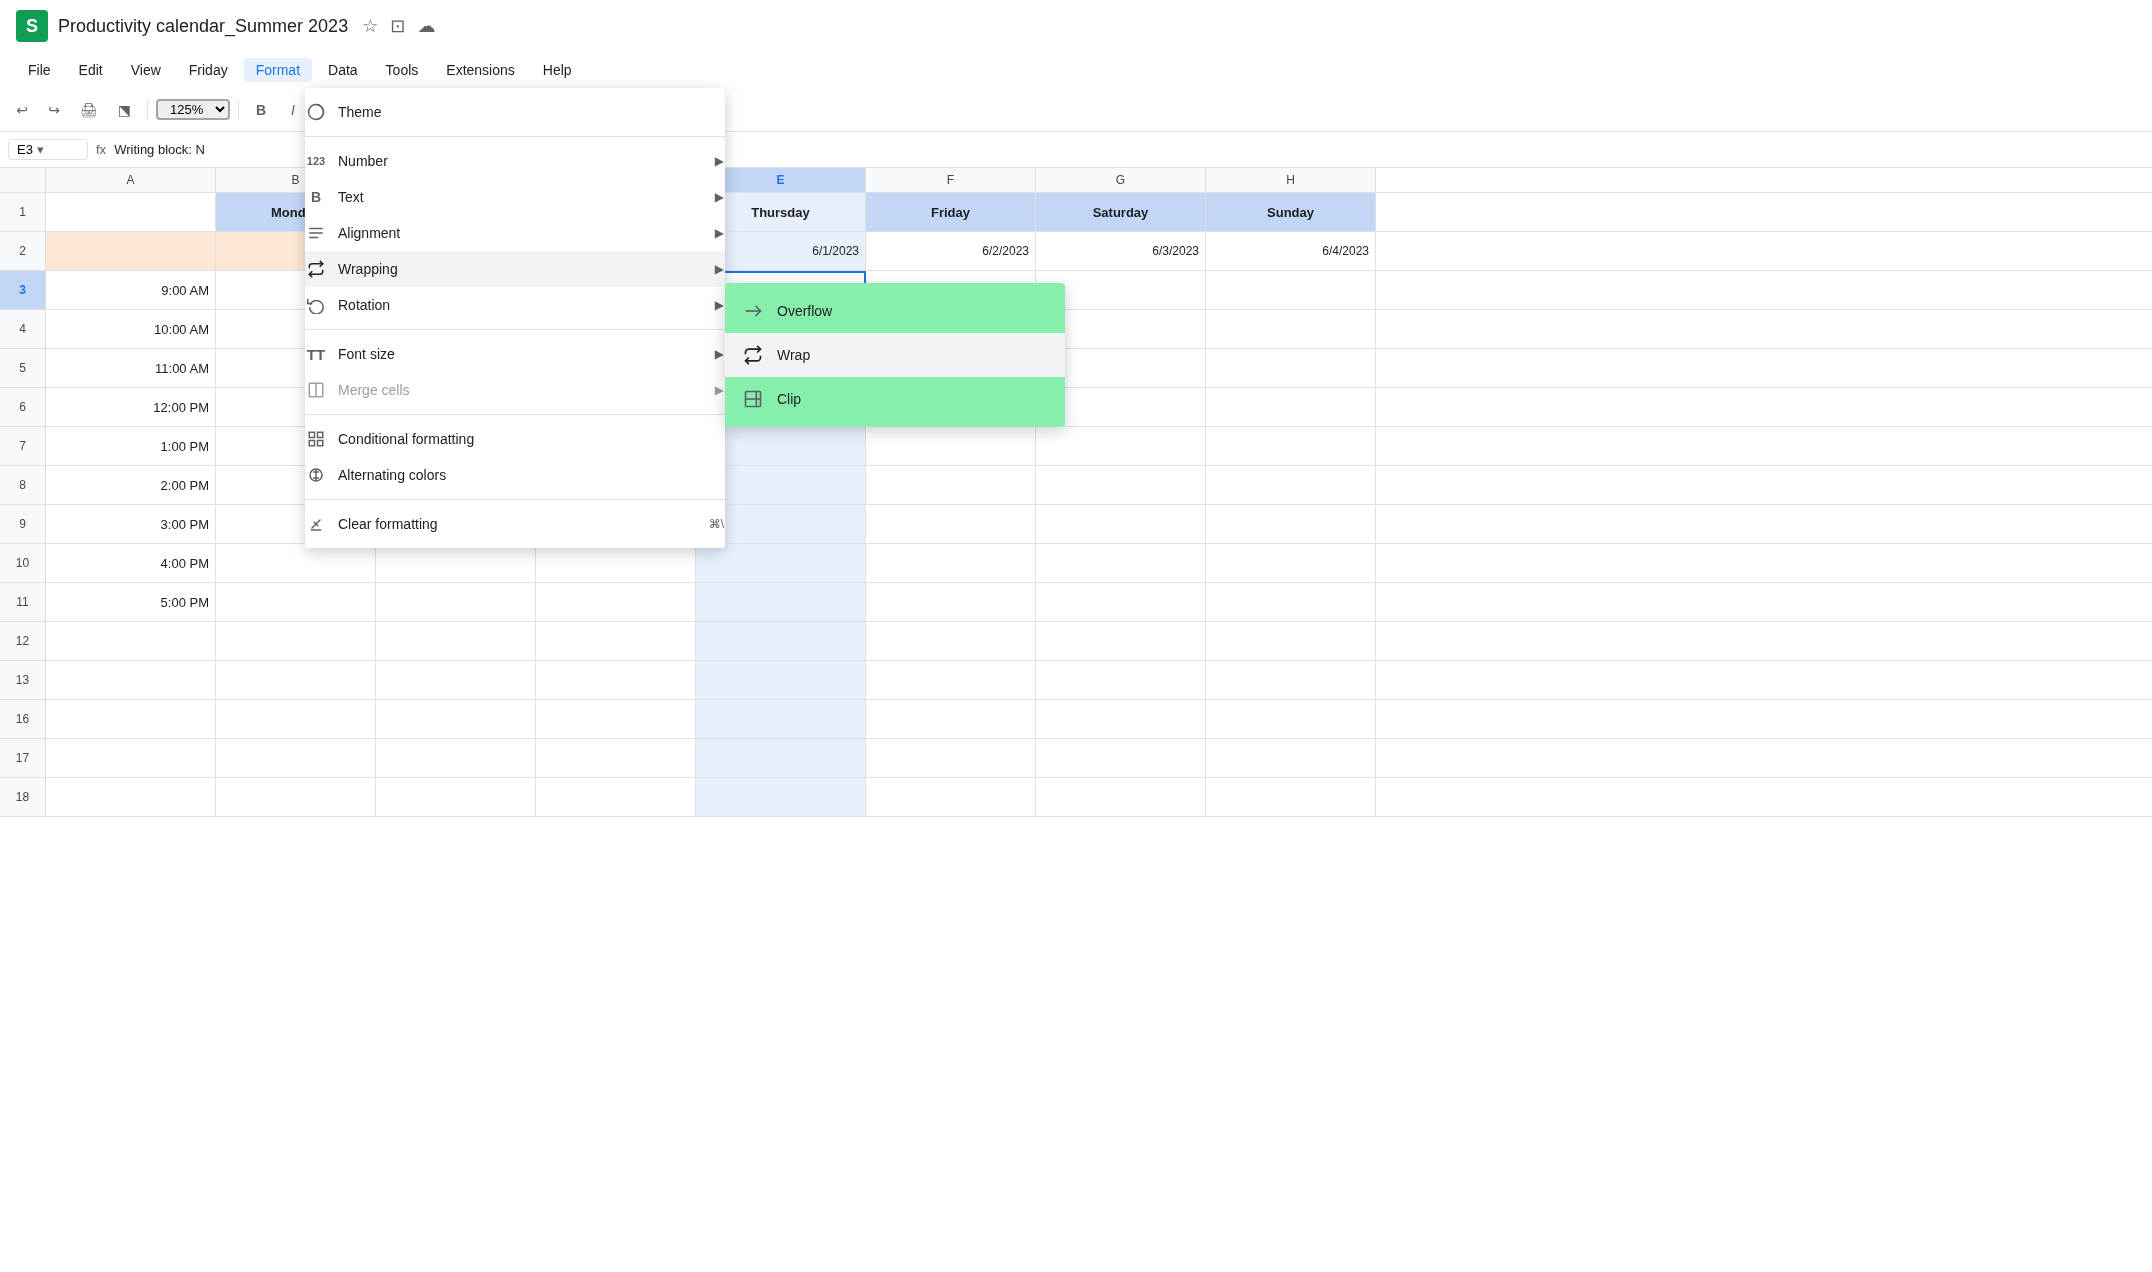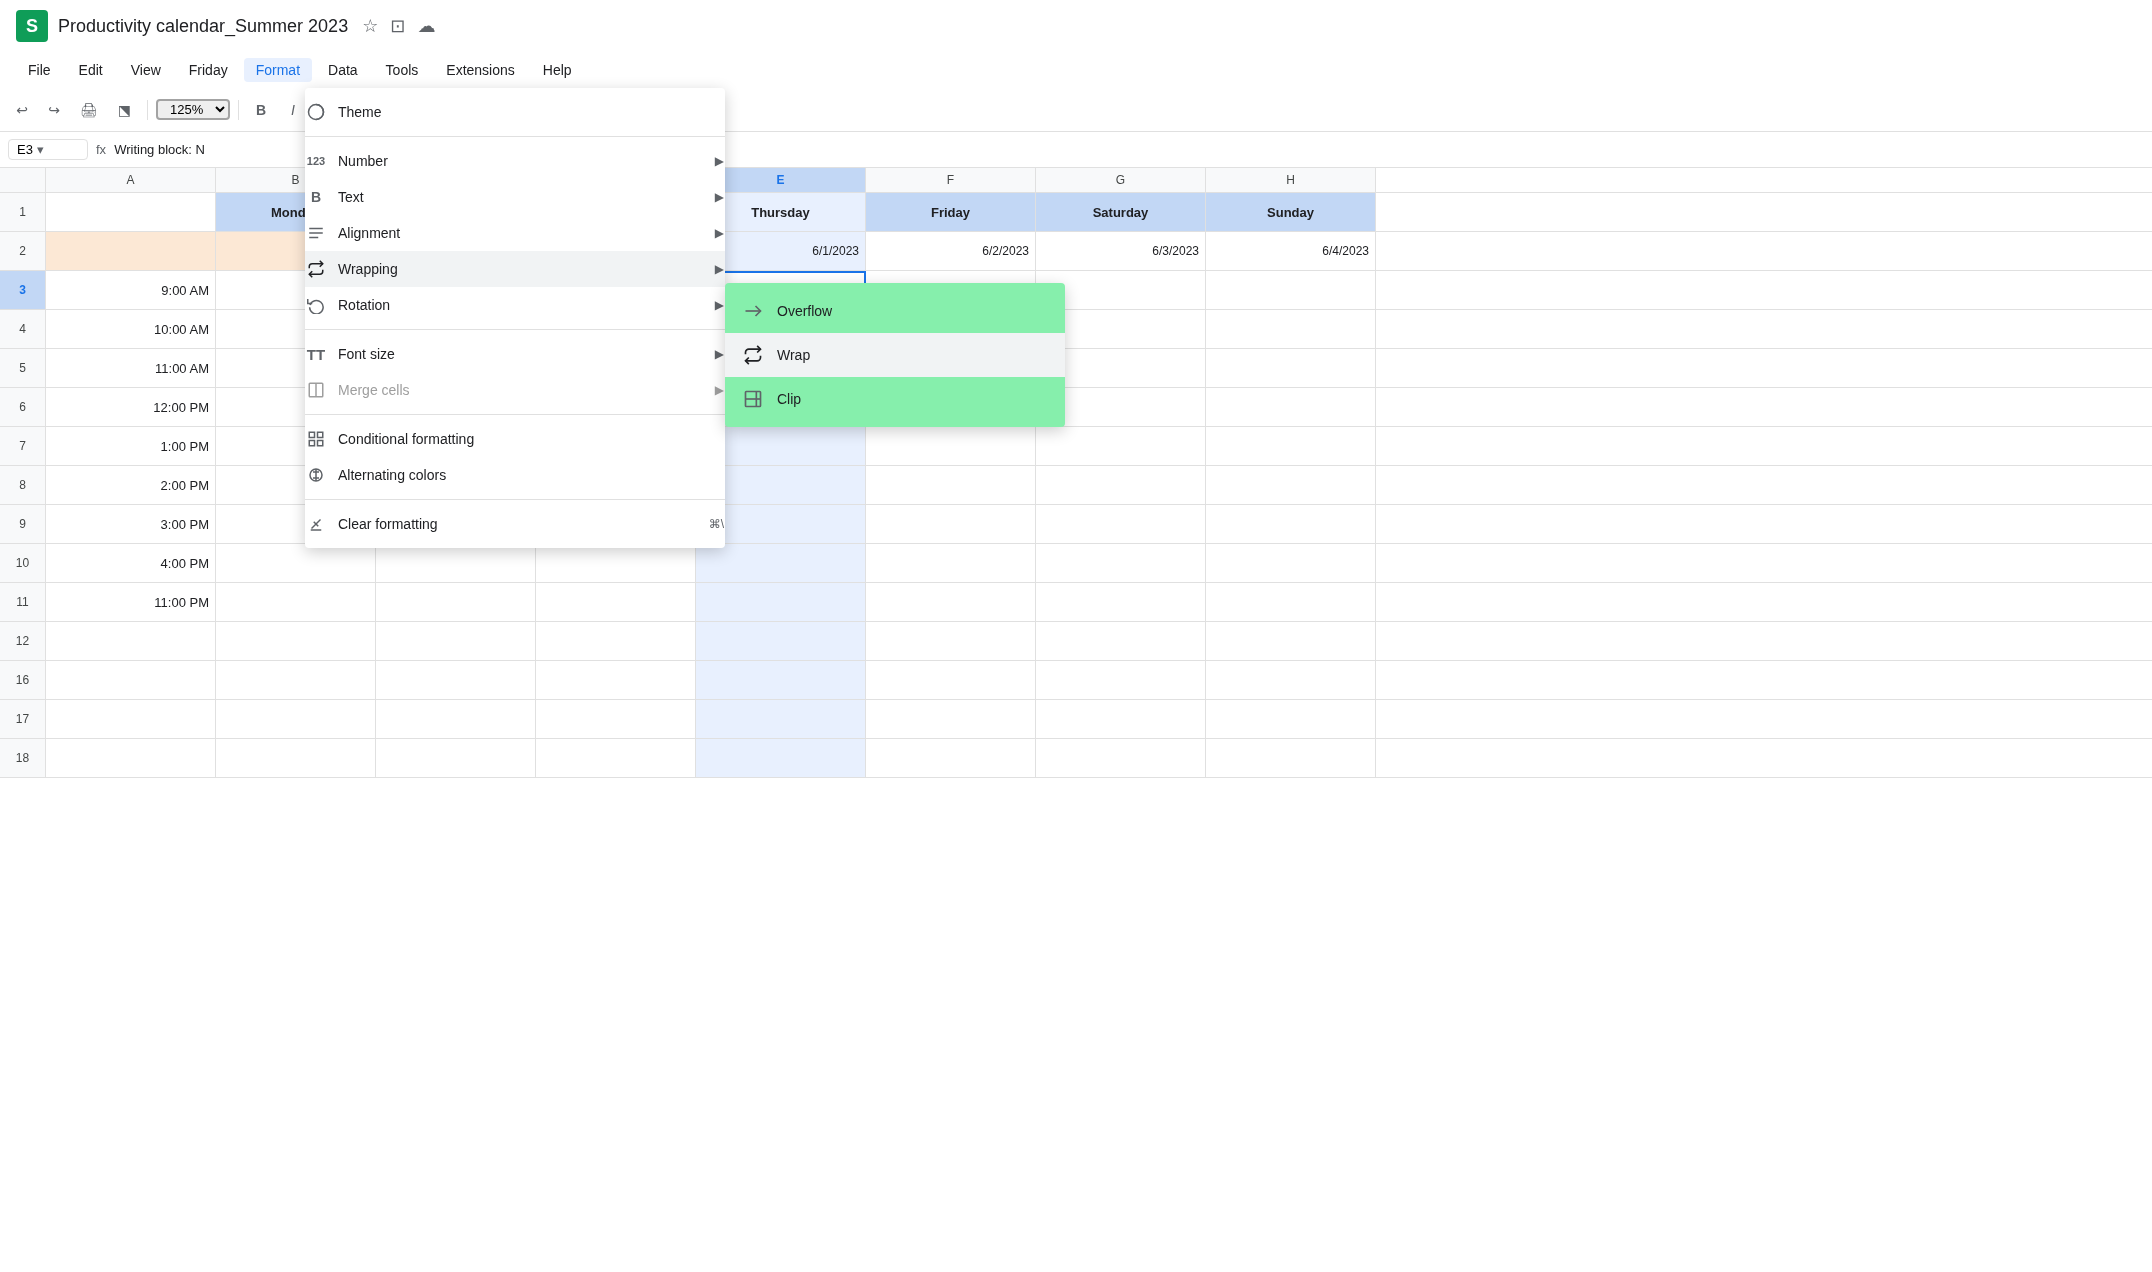--- a/index.html
+++ b/index.html
@@ -407,31 +407,42 @@
     <div class="cell col-b"></div>
     <div class="cell col-c"></div>
     <div class="cell col-d"></div>
     <div class="cell col-e selected-col"></div>
     <div class="cell col-f"></div>
     <div class="cell col-g"></div>
     <div class="cell col-h"></div>
   </div>
   <div class="grid-row">
     <div class="row-num">11</div>
-    <div class="cell col-a cell-time">11:00 PM</div>
+    <div class="cell col-a cell-time">5:00 PM</div>
     <div class="cell col-b"></div>
     <div class="cell col-c"></div>
     <div class="cell col-d"></div>
     <div class="cell col-e selected-col"></div>
     <div class="cell col-f"></div>
     <div class="cell col-g"></div>
     <div class="cell col-h"></div>
   </div>
   <div class="grid-row">
     <div class="row-num">12</div>
+    <div class="cell col-a"></div>
+    <div class="cell col-b"></div>
+    <div class="cell col-c"></div>
+    <div class="cell col-d"></div>
+    <div class="cell col-e selected-col"></div>
+    <div class="cell col-f"></div>
+    <div class="cell col-g"></div>
+    <div class="cell col-h"></div>
+  </div>
+  <div class="grid-row">
+    <div class="row-num">13</div>
     <div class="cell col-a"></div>
     <div class="cell col-b"></div>
     <div class="cell col-c"></div>
     <div class="cell col-d"></div>
     <div class="cell col-e selected-col"></div>
     <div class="cell col-f"></div>
     <div class="cell col-g"></div>
     <div class="cell col-h"></div>
   </div>
   <div class="grid-row">

